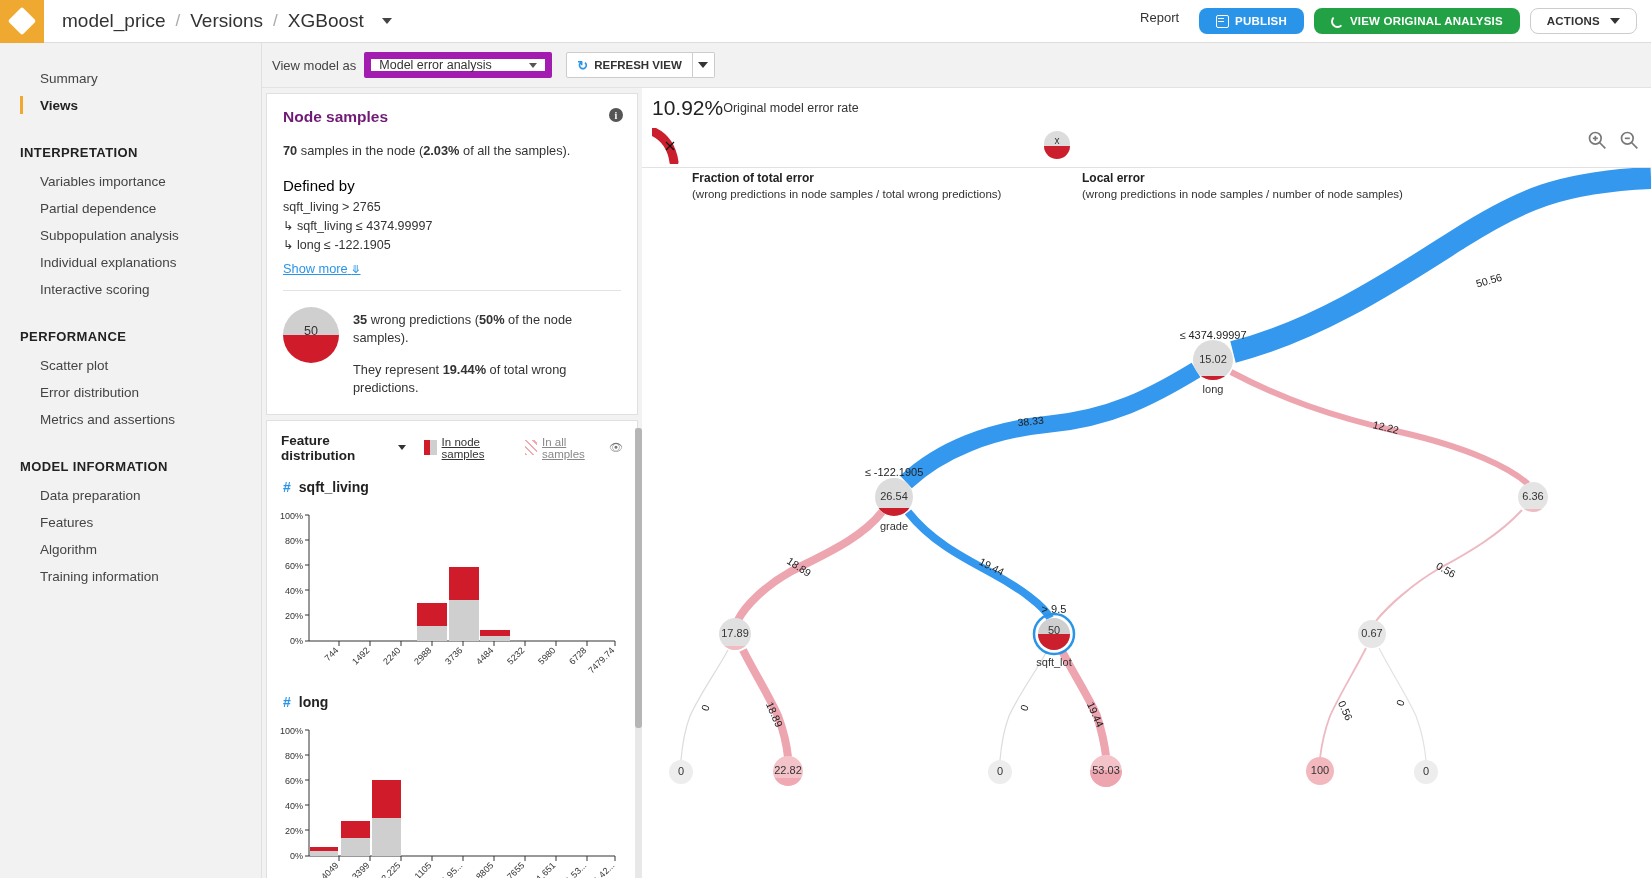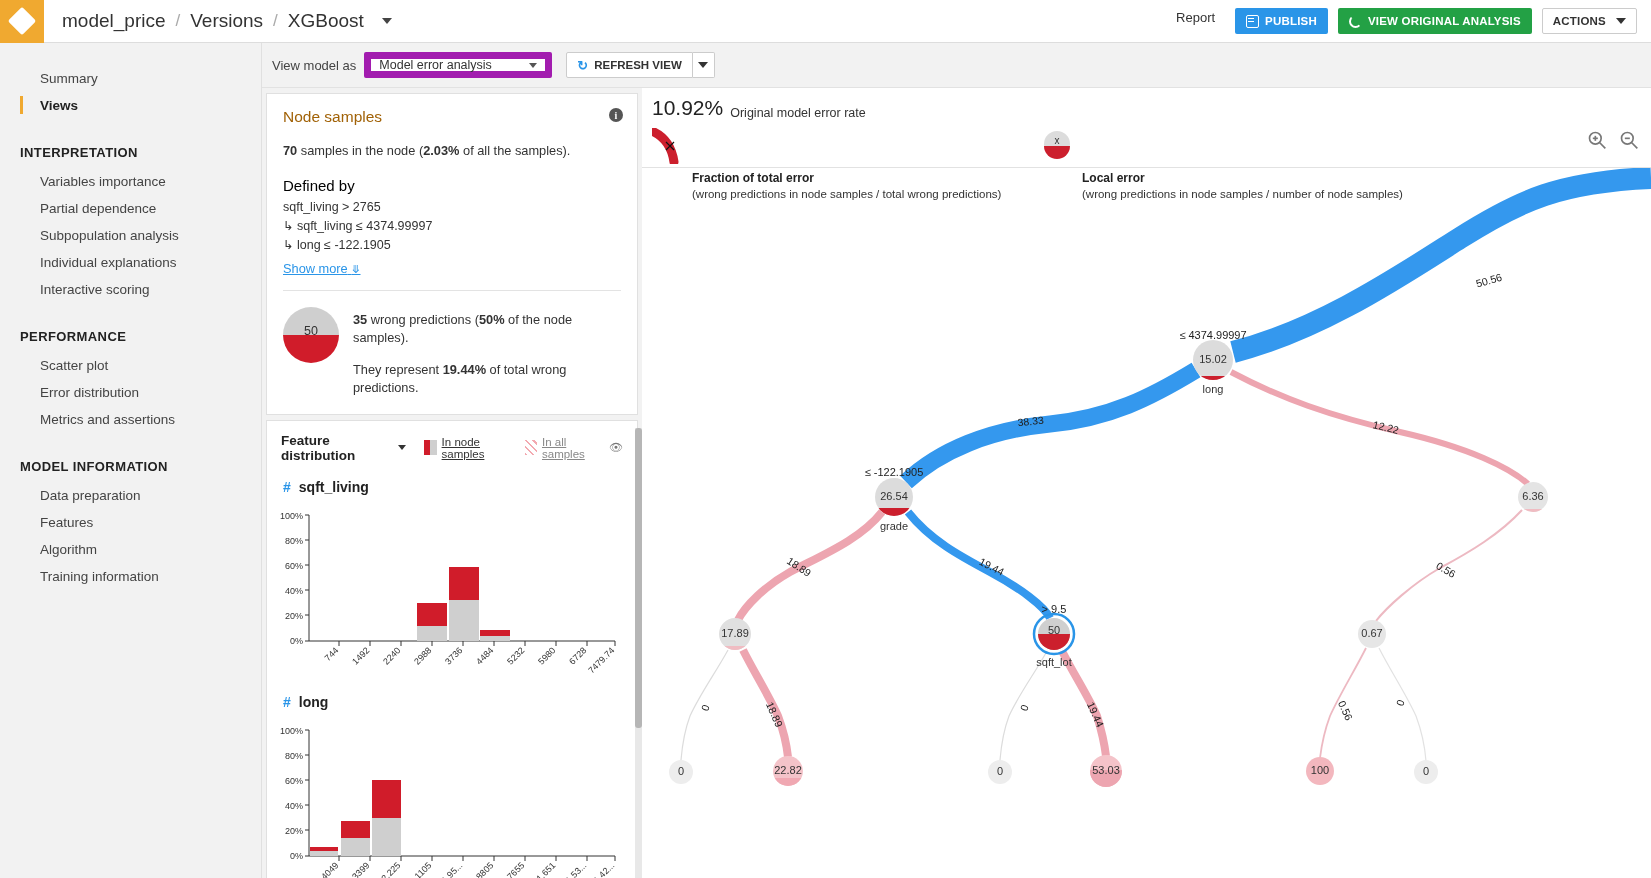--- a/index.html
+++ b/index.html
@@ -40,22 +40,22 @@
   .topbar-right {
     margin-left: auto; display: flex; align-items: center; gap: 10px;
     padding-right: 14px;
   }
   .report-tab {
     font-size: 13px; color: #333; padding: 13px 10px 12px 10px;
     border-bottom: 8px solid #737373; height: 59px; display: flex; align-items: center;
   }
   .btn {
     display: flex; align-items: center; gap: 6px;
-    height: 26px; padding: 0 10px; font-size: 11.5px; font-weight: bold;
-    letter-spacing: .2px; border-radius: 2px; cursor: pointer;
+    height: 26px; padding: 0 16px; font-size: 11.5px; font-weight: bold;
+    letter-spacing: .2px; border-radius: 8px; cursor: pointer;
     border: 1px solid transparent; white-space: nowrap;
   }
   .btn-publish { background: #2a95e8; color: #fff; }
   .btn-view { background: #23a145; color: #fff; }
   .btn-actions { background: #fff; color: #333; border: 1px solid #ccc; }
   .ico-sq {
     width: 13px; height: 13px; border: 1.6px solid currentColor; border-radius: 2px;
     position: relative;
   }
   .ico-sq:after {
@@ -117,21 +117,21 @@
   
   .left-panel {
     position: absolute; top: 88px; left: 262px; width: 380px; height: 790px;
     background: #f2f2f2; overflow: hidden;
   }
   .card {
     background: #fff; border: 1px solid #e0e0e0; margin: 5px 4px 0 4px;
     position: relative;
   }
   .card-pad { padding: 14px 16px 16px 16px; }
-  .card-title { font-size: 15.5px; font-weight: normal; color: #a16207; margin-bottom: 16px; }
+  .card-title { font-size: 15.5px; font-weight: bold; color: #701a75; margin-bottom: 16px; }
   .info-ico {
     position: absolute; right: 14px; top: 14px; width: 14px; height: 14px;
     border-radius: 50%; background: #555; color: #fff; font-size: 10px;
     font-weight: bold; display: flex; align-items: center; justify-content: center;
     font-family: "Liberation Serif", serif; cursor: pointer;
   }
   .txt { font-size: 12.8px; color: #333; line-height: 1.45; }
   .defined-h { font-size: 15px; color: #000000; margin-top: 16px; margin-bottom: 4px; }
   .rule { font-size: 12.5px; color: #333; line-height: 1.55; }
   .show-more { font-size: 12.8px; color: #2a95e8; margin-top: 5px; cursor: pointer; text-decoration: underline; }
@@ -176,21 +176,21 @@
   .scroll-thumb { position:absolute; left:0; top:0; width:7px; height:300px; background:#b6b6b6; border-radius:3px; }
   
   .tree-area {
     position: absolute; top: 88px; left: 642px; width: 1009px; height: 790px;
     background: #fff;
   }
   .legend-bar {
     position: absolute; top: 0; left: 0; width: 1009px; height: 80px;
     border-bottom: 1px solid #e2e2e2; background: #fff;
   }
-  .err-rate { position: absolute; left: 10px; top: 8px; display: flex; align-items: flex-end; gap: 7px; }
+  .err-rate { position: absolute; left: 10px; top: 8px; display: flex; align-items: center; }
   .err-rate .big { font-size: 21px; color: #222; }
   .err-rate .sml { font-size: 12.5px; color: #333; }
   .lg-item { position: absolute; display: flex; gap: 10px; align-items: flex-start; }
   .lg-title { font-size: 12px; font-weight: bold; color: #222; margin-top: 43px; }
   .lg-sub { font-size: 11.5px; color: #333; margin-top: 3px; }
   .zoom-btns { position: absolute; right: 12px; top: 42px; display: flex; gap: 12px; }
   .zbtn { width: 20px; height: 20px; cursor: pointer; color: #777; }
   svg.tree { position: absolute; top: 80px; left: 0; }
   .nd-txt { font-size: 11px; fill: #333; font-family: "Liberation Sans", sans-serif; }
   .edge-lbl { font-size: 10.5px; fill: #222; font-family: "Liberation Sans", sans-serif; }

